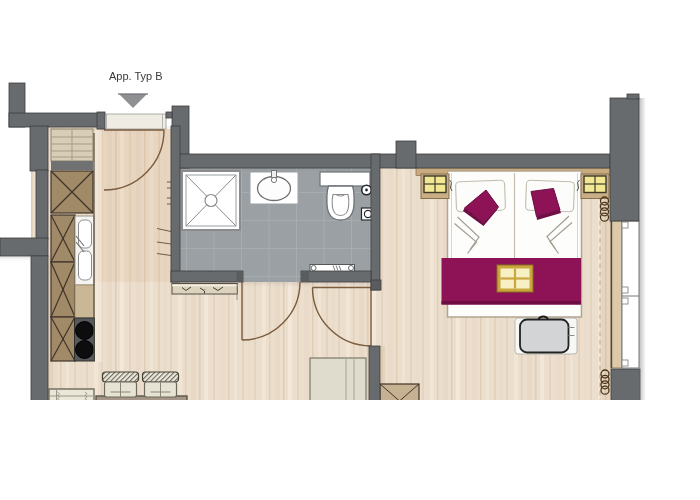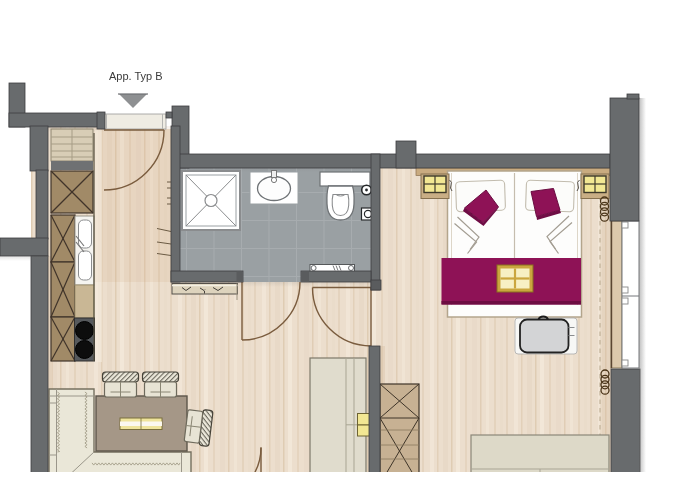--- a/index.html
+++ b/index.html
@@ -1,16 +1,16 @@
 <!DOCTYPE html>
 <html><head>
 <meta charset="utf-8">
 <style>
   html,body{margin:0;padding:0;background:#ffffff;}
-  #plan{width:700px;height:472px;position:relative;font-family:"Liberation Sans",sans-serif;}
+  #plan{width:700px;height:400px;position:relative;font-family:"Liberation Sans",sans-serif;}
 </style>
 </head>
 <body>
 <div id="plan">
 <svg width="700" height="500" viewBox="0 0 700 500" xmlns="http://www.w3.org/2000/svg">
 <defs>
   <pattern id="wood" width="84" height="500" patternUnits="userSpaceOnUse">
     <rect width="84" height="500" fill="#ecdecd"></rect>
     <rect x="2" width="2" height="500" fill="#e4d3be"></rect>
     <rect x="10" width="4" height="500" fill="#f1e5d6"></rect>

